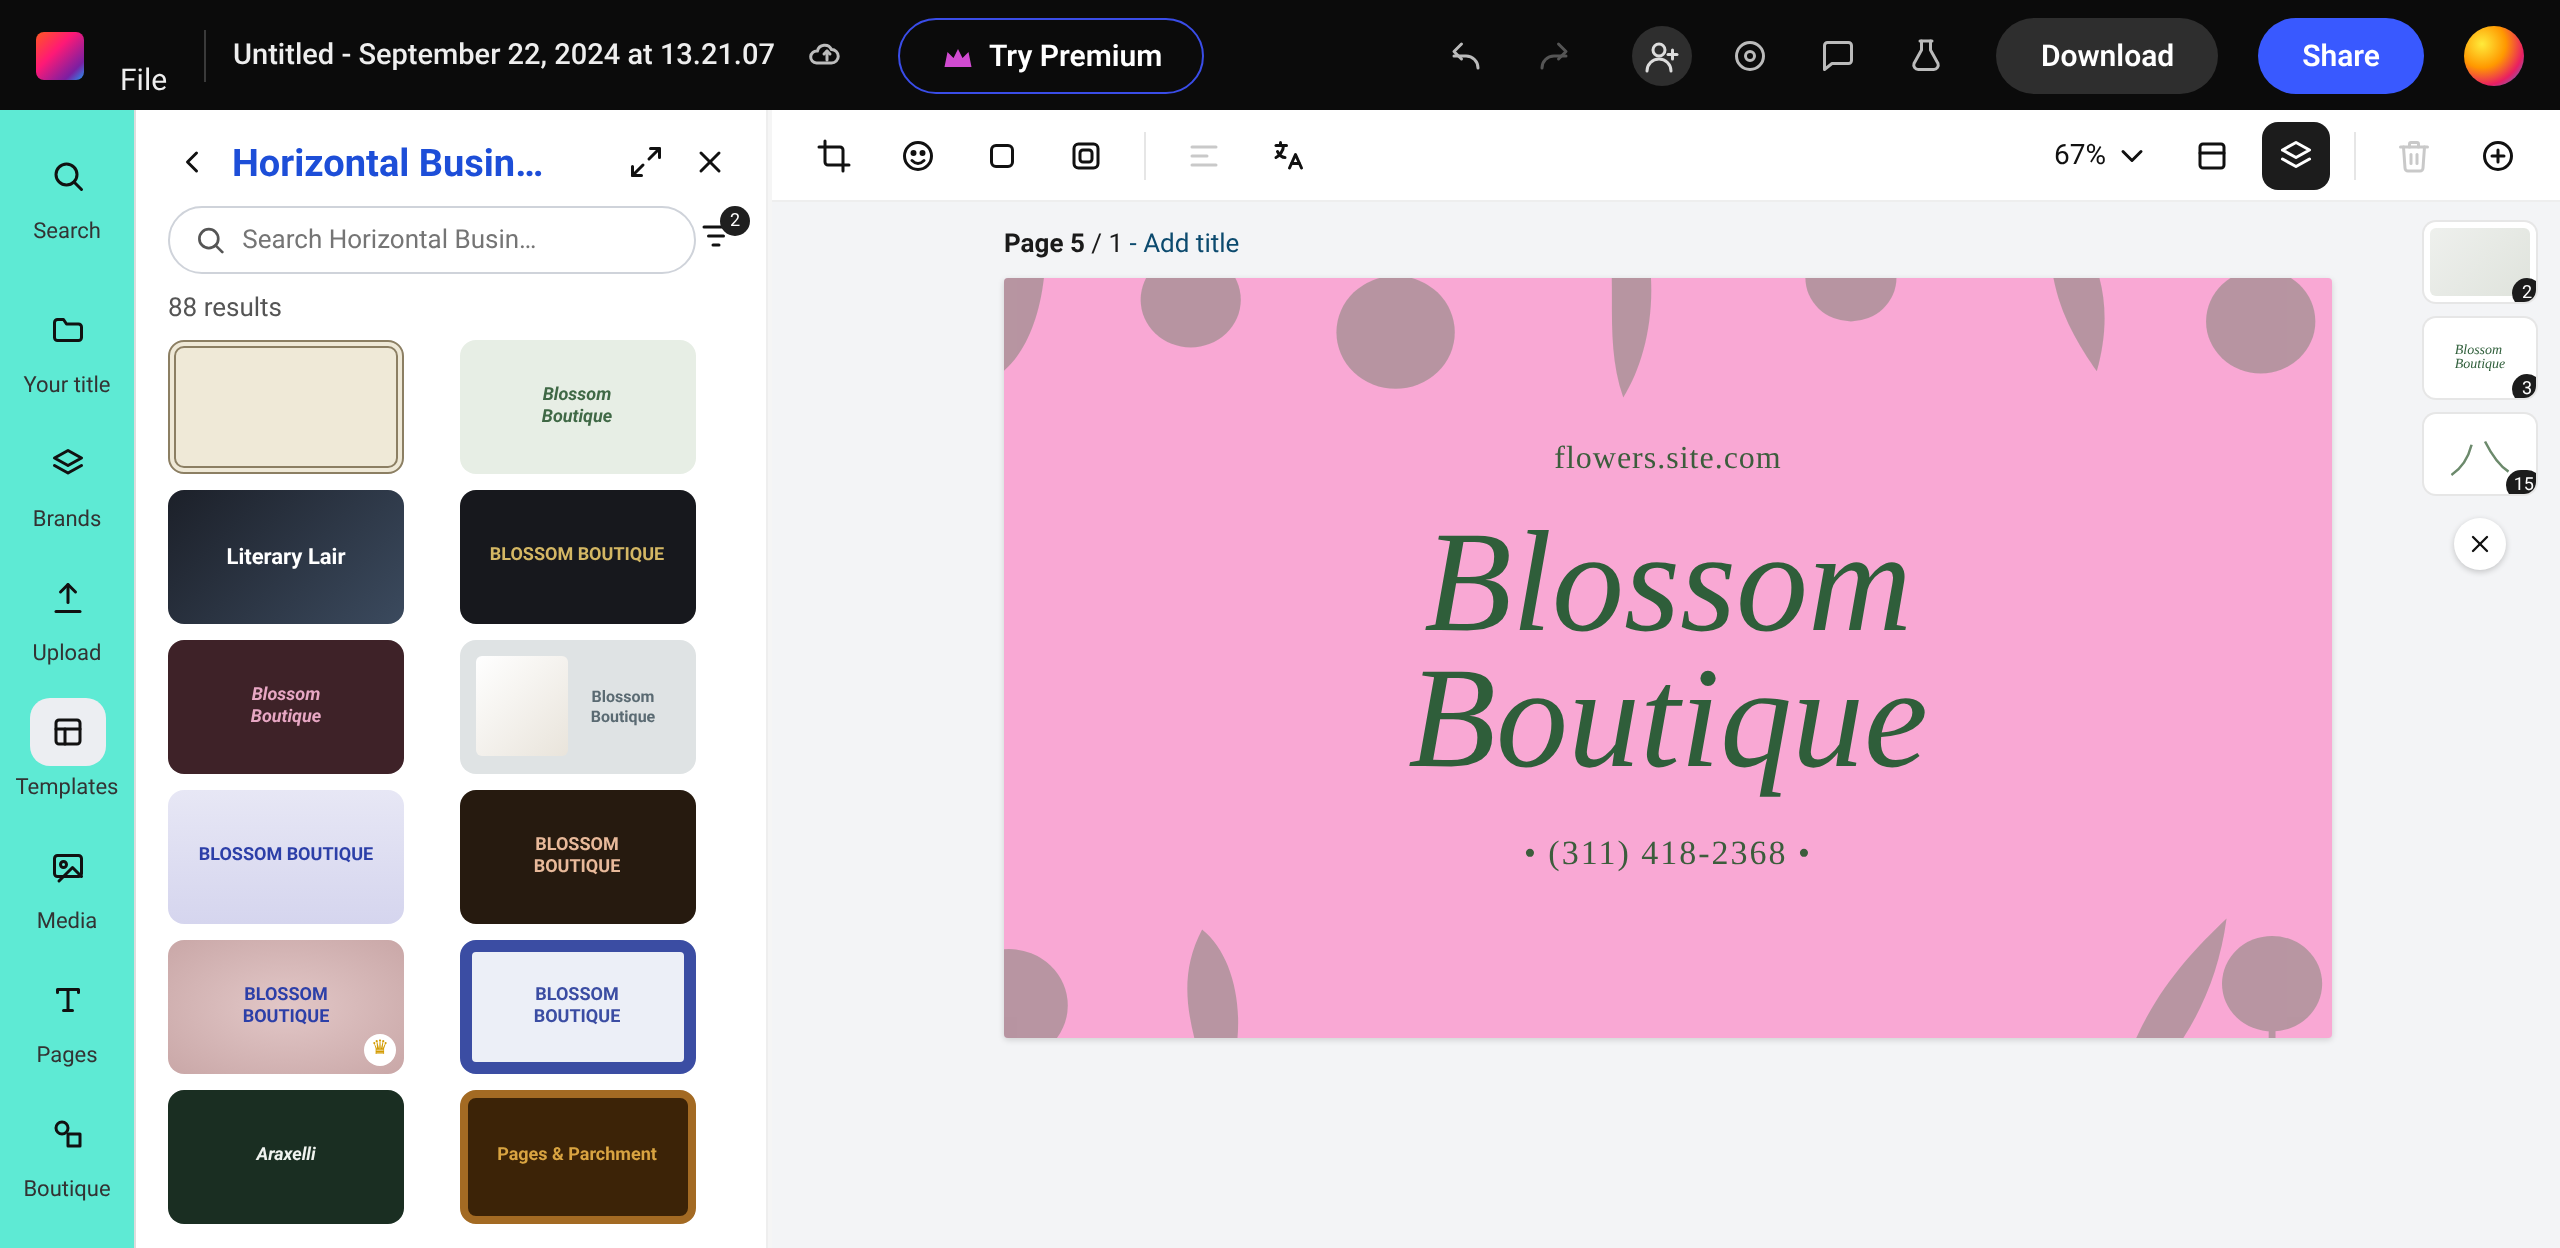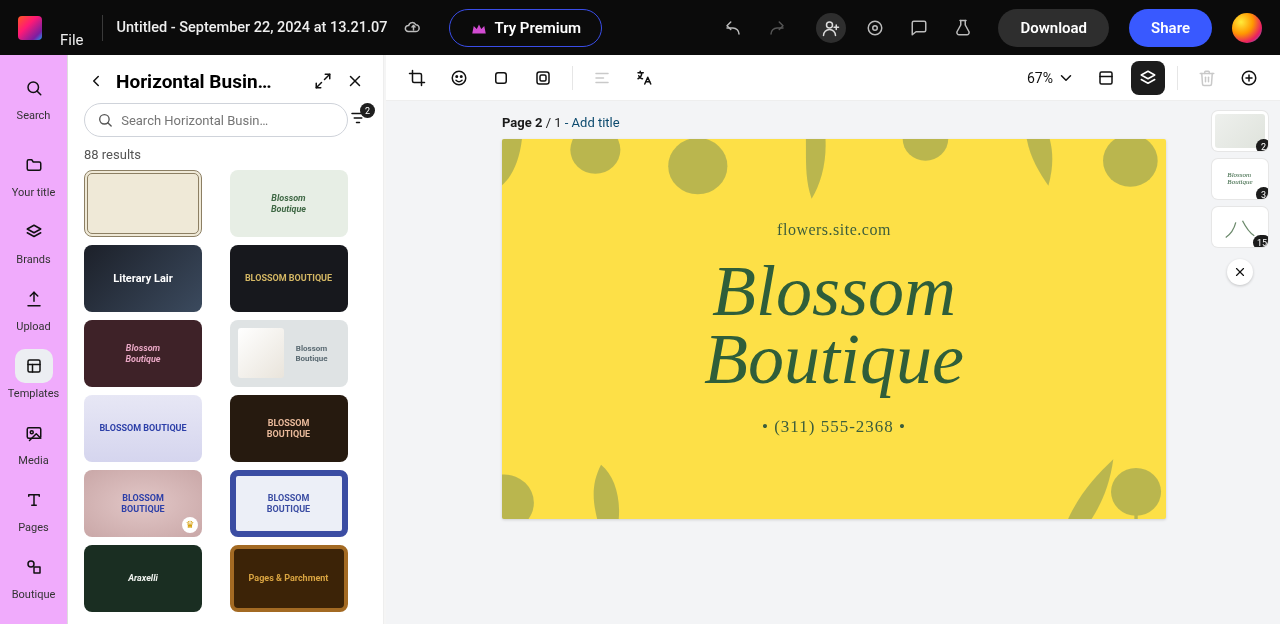--- a/index.html
+++ b/index.html
@@ -17,33 +17,33 @@
 .flex-spacer { flex: 1; }
 .top-ico-btn { width: 30px; height: 30px; display: flex; align-items: center; justify-content: center; color: #bbb; cursor: pointer; border-radius: 50%; }
 .top-ico-btn.disabled { color: #555; }
 .top-ico-btn.circle-bg { background: #2e2e2e; color: #ddd; }
 .avatar { width: 30px; height: 30px; border-radius: 50%; background: radial-gradient(circle at 30% 30%, #ffeb3b, #ff9800 40%, #e91e63 70%, #2196f3 100%); }
 .pill-btn { height: 38px; border: none; border-radius: 20px; font-size: 15px; font-weight: 600; padding: 0 22px; cursor: pointer; display: flex; align-items: center; }
 .download-btn { background: #2e2e2e; color: #fff; }
 .share-btn { background: #3959ff; color: #ffffff; }
 
 
-.rail { position: absolute; top: 55px; left: 0; width: 68px; height: 569px; background: #f0abfc; border-right: 1px solid #ddd; padding-top: 10px; display: flex; flex-direction: column; align-items: center; gap: 6px; }
+.rail { position: absolute; top: 55px; left: 0; width: 68px; height: 569px; background: #5eead4; border-right: 1px solid #ddd; padding-top: 10px; display: flex; flex-direction: column; align-items: center; gap: 6px; }
 .rail-item { width: 56px; padding: 6px 0 4px; display: flex; flex-direction: column; align-items: center; gap: 4px; font-size: 11px; color: #333; cursor: pointer; border-radius: 10px; }
 .rail-item.active { background: transparent; }
 .rail-item.active .rail-ico { background: #eceef2; border-radius: 10px; }
 .rail-ico { width: 38px; height: 34px; display: flex; align-items: center; justify-content: center; color: #111; }
 .rail-hr { width: 42px; height: 1px; background: #e6e6e6; margin: 2px 0; }
 .rail-item.bottom-extra { margin-top: auto; margin-bottom: 6px; }
 
 
 .panel { position: absolute; top: 55px; left: 68px; width: 316px; height: 569px; background: #fff; border-right: 1px solid #eee; display: flex; flex-direction: column; padding: 14px 16px 0 16px; overflow: hidden; }
 .panel-head { display: flex; align-items: center; gap: 8px; margin-bottom: 10px; }
 .panel-head .back { cursor: pointer; }
-.panel-title { font-size: 19px; font-weight: 700; color: #000000; flex: 1; white-space: nowrap; overflow: hidden; text-overflow: ellipsis; }
+.panel-title { font-size: 19px; font-weight: 700; color: #1d4ed8; flex: 1; white-space: nowrap; overflow: hidden; text-overflow: ellipsis; }
 .head-ico { width: 24px; height: 24px; cursor: pointer; color: #111; display: flex; align-items: center; justify-content: center; }
 .search-row { display: flex; align-items: center; gap: 1px; margin-bottom: 10px; }
 .search-box { flex: 1; height: 34px; border: 1.5px solid #cfd3da; border-radius: 18px; display: flex; align-items: center; padding: 0 12px; gap: 8px; color: #555; }
 .search-box input { border: none; outline: none; font-size: 13px; color: #555; width: 100%; background: transparent; }
 .filter-ico { position: relative; cursor: pointer; color: #111; }
 .filter-badge { position: absolute; top: -6px; right: -8px; width: 15px; height: 15px; border-radius: 50%; background: #1f1f1f; color: #fff; font-size: 9px; display: flex; align-items: center; justify-content: center; }
 .results-count { font-size: 13px; color: #555; margin-bottom: 8px; }
 .grid { display: grid; grid-template-columns: 1fr 1fr; gap: 8px; overflow-y: auto; padding-bottom: 16px; }
 .tmpl { width: 118px; height: 67px; border-radius: 8px; overflow: hidden; display: flex; align-items: center; justify-content: center; font-size: 9px; color: #333; cursor: pointer; position: relative; text-align: center; line-height: 1.2; }
 .tmpl .tlabel { font-weight: 700; pointer-events: none; }
@@ -71,21 +71,21 @@
 .cbar-btn { width: 34px; height: 34px; display: flex; align-items: center; justify-content: center; color: #111; cursor: pointer; border-radius: 8px; }
 .cbar-btn.active { background: #1c1c1c; color: #fff; }
 .cbar-btn.disabled { color: #c9c9c9; }
 .cbar-sep { width: 1px; height: 24px; background: #e6e6e6; margin: 0 4px; }
 .zoom { font-size: 14px; color: #111; display: flex; align-items: center; gap: 4px; cursor: pointer; }
 
 
 .canvas-wrap { position: absolute; top: 101px; left: 386px; right: 0; bottom: 0; background: #f3f4f6; overflow: hidden; }
 .page-label { position: absolute; top: 14px; left: 116px; font-size: 13px; color: #1a1a1a; }
 .page-label .muted { color: #0c4a6e; }
-.card { position: absolute; left: 116px; top: 38px; width: 664px; height: 380px; background: #fde047; border-radius: 2px; box-shadow: 0 1px 3px rgba(0,0,0,.15); display: flex; align-items: center; justify-content: center; overflow: hidden; }
+.card { position: absolute; left: 116px; top: 38px; width: 664px; height: 380px; background: #f9a8d4; border-radius: 2px; box-shadow: 0 1px 3px rgba(0,0,0,.15); display: flex; align-items: center; justify-content: center; overflow: hidden; }
 .card-inner { text-align: center; color: #2f5e3a; z-index: 2; }
 .site { font-family: Georgia, 'Times New Roman', serif; font-size: 16px; letter-spacing: .5px; margin-bottom: 18px; color: #3c5d3c; }
 .brand1, .brand2 { font-family: 'Brush Script MT', 'Segoe Script', cursive; font-style: italic; font-size: 72px; line-height: .95; color: #2f5e3a; }
 .phone { margin-top: 24px; font-family: Georgia, serif; font-size: 17px; letter-spacing: 1px; color: #3c5d3c; }
 .foliage { position: absolute; width: 120%; height: 120%; opacity: .45; pointer-events: none; }
 .foliage svg { width: 100%; height: 100%; }
 
 
 .page-strip { position: absolute; top: 10px; right: 12px; display: flex; flex-direction: column; gap: 8px; }
 .thumb { width: 56px; height: 40px; border-radius: 6px; background: #fff; box-shadow: 0 0 0 1px #e6e6e6; position: relative; cursor: pointer; overflow: hidden; }
@@ -426,21 +426,21 @@
       <svg class="svg" viewBox="0 0 24 24">
         <circle cx="12" cy="12" r="9"></circle>
         <line x1="12" y1="8" x2="12" y2="16"></line>
         <line x1="8" y1="12" x2="16" y2="12"></line>
       </svg>
     </div>
 </div>
 
 <div class="canvas-wrap">
   <div class="page-label">
-    <b>Page 2</b><span> / 1 </span><span class="muted">- Add title</span>
+    <b>Page 5</b><span> / 1 </span><span class="muted">- Add title</span>
   </div>
 
   <div class="card">
     <div class="foliage">
       <svg viewBox="0 0 700 420" preserveAspectRatio="none">
         <g fill="#5a7b5a" opacity="0.9">
 
           <path d="M60 0c-5 30-20 55-5 80 15-10 25-40 20-80z"></path>
           <circle cx="140" cy="45" r="22"></circle>
             <path d="M140 0v45" stroke="#5a7b5a" stroke-width="3"></path>
@@ -461,21 +461,21 @@
           <circle cx="615" cy="360" r="22"></circle>
             <path d="M615 420v-60" stroke="#5a7b5a" stroke-width="3"></path>
           <path d="M680 420c-12-35-5-70 10-95 10 35 4 70-10 95z"></path>
         </g>
       </svg>
     </div>
     <div class="card-inner">
       <div class="site">flowers.site.com</div>
       <div class="brand1">Blossom</div>
       <div class="brand2">Boutique</div>
-      <div class="phone">•  (311) 555-2368  •</div>
+      <div class="phone">•  (311) 418-2368  •</div>
     </div>
   </div>
 
   <div class="page-strip">
     <div class="thumb t-a">
       <div class="mini"></div>
         <span class="tb-n">2</span>
     </div>
     <div class="thumb t-b">
       <div class="mini" style="white-space:pre">Blossom

